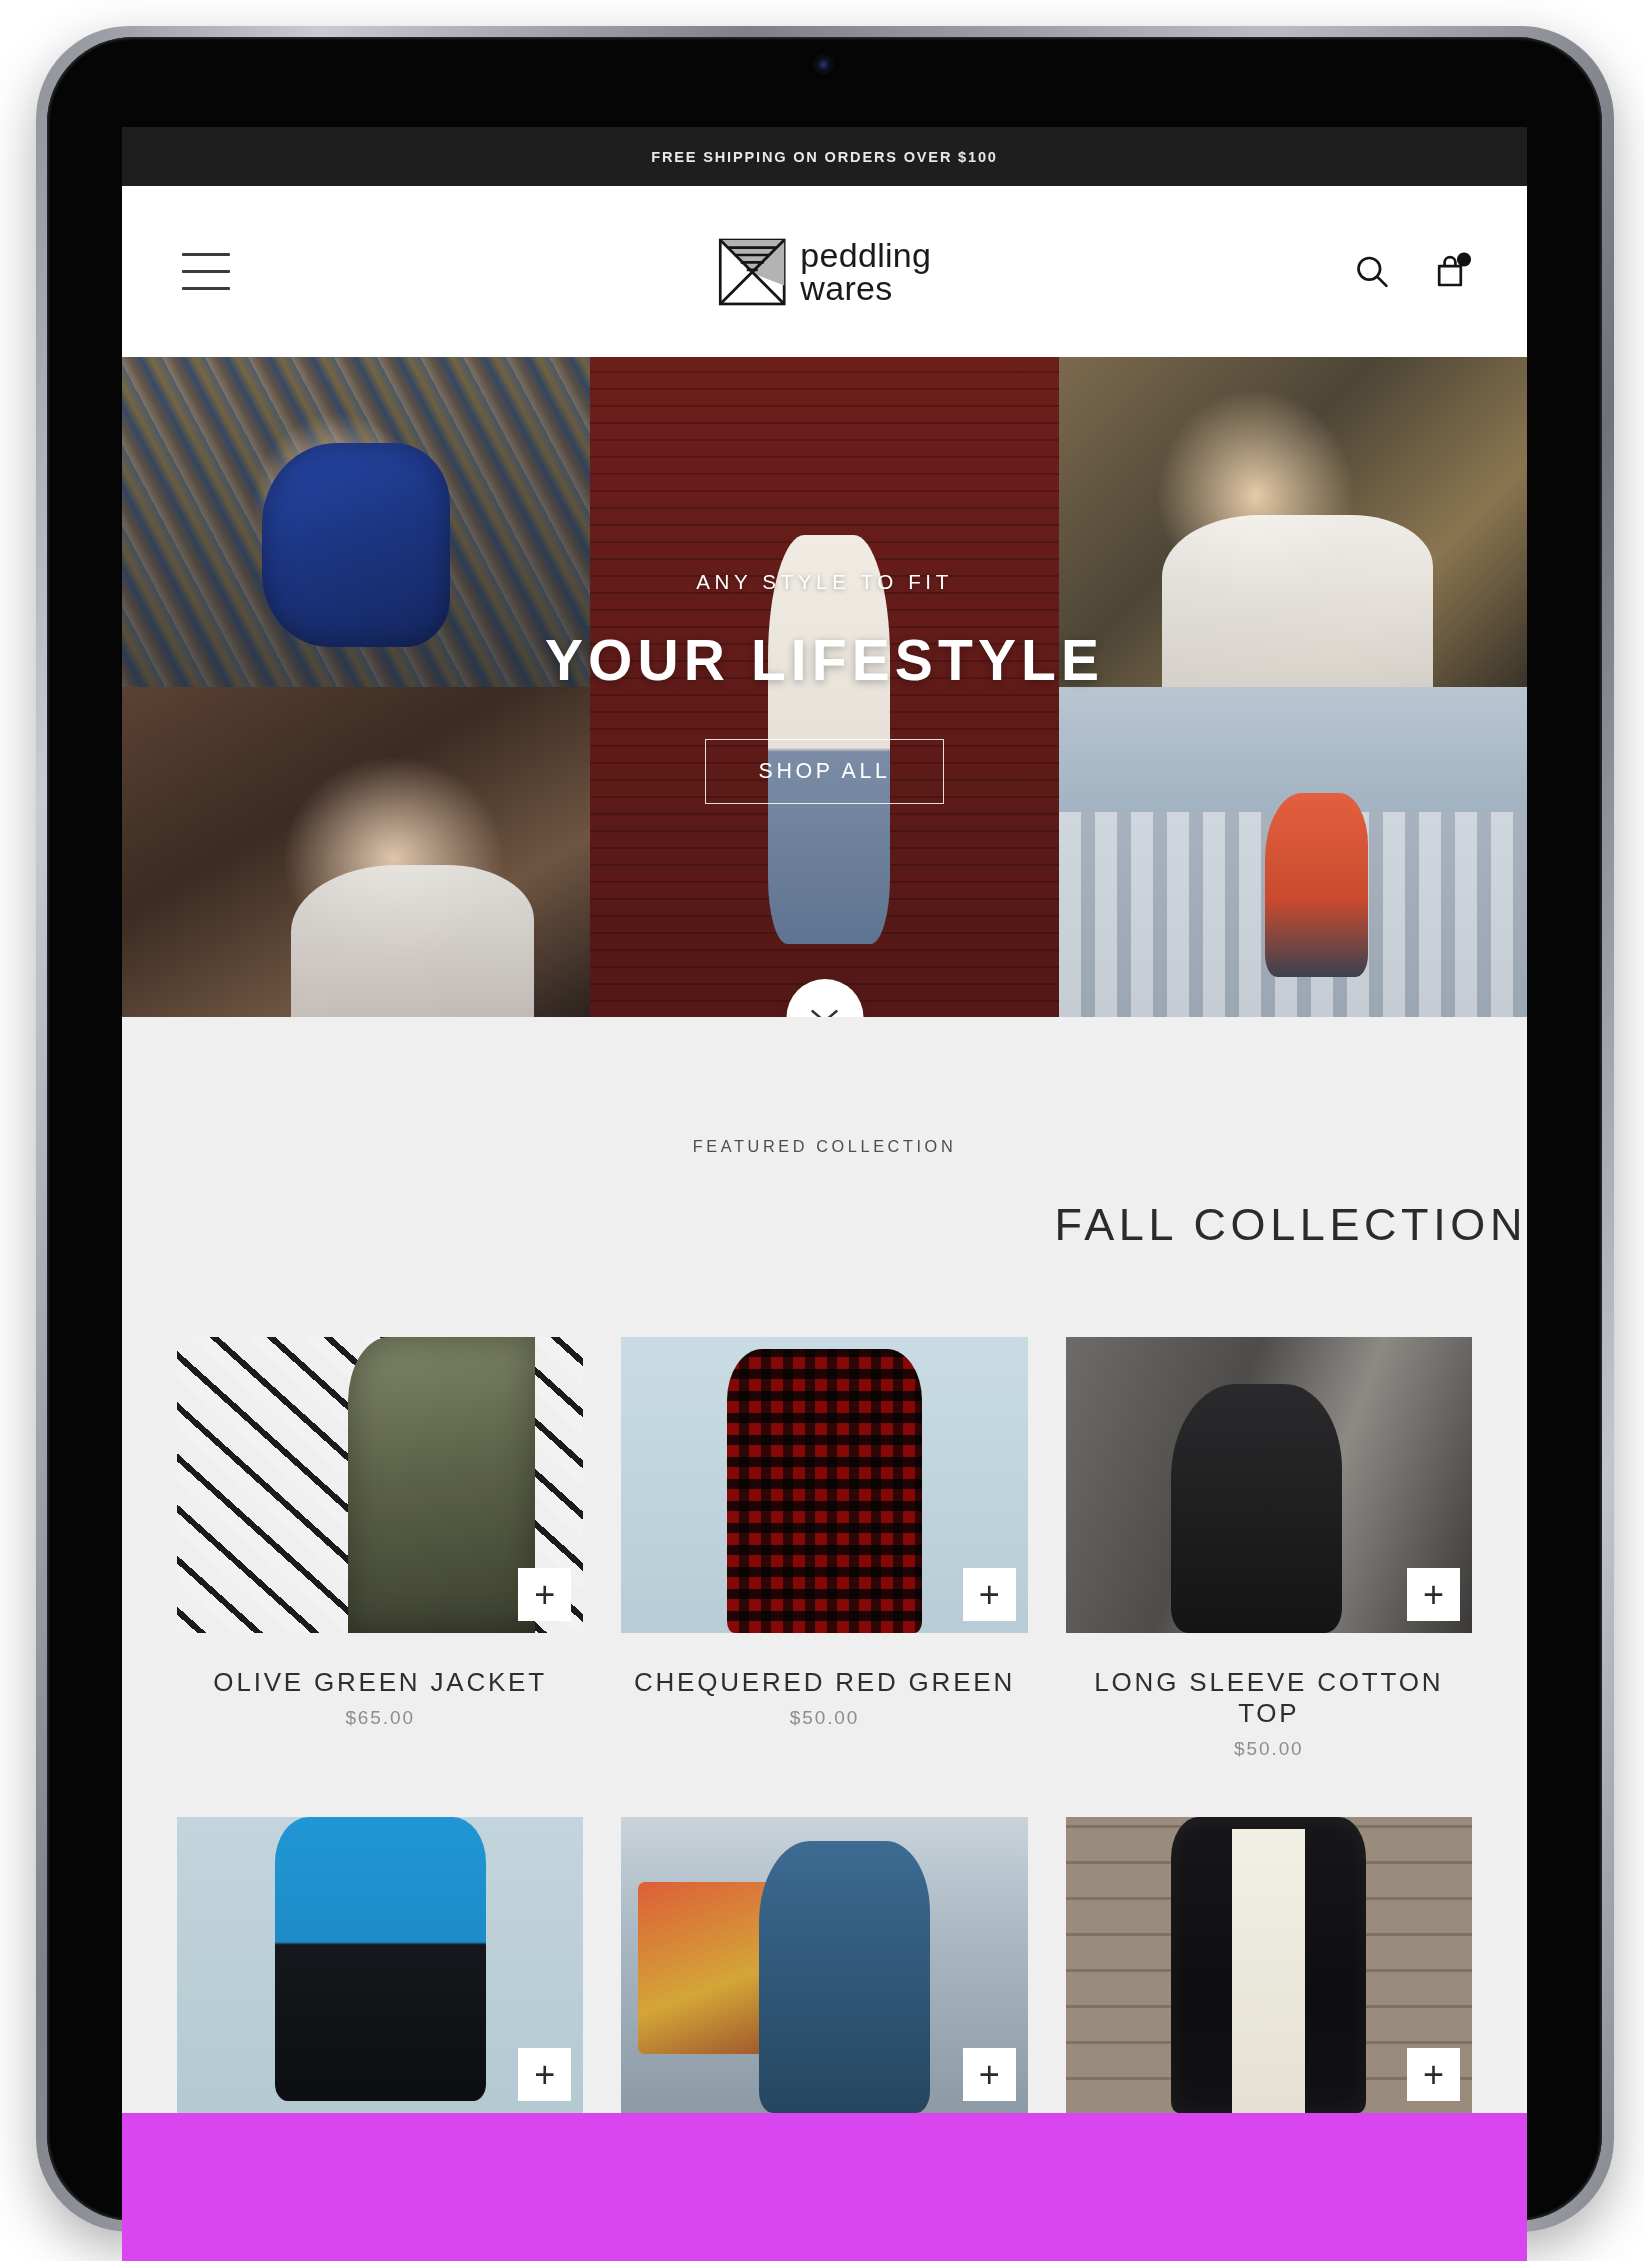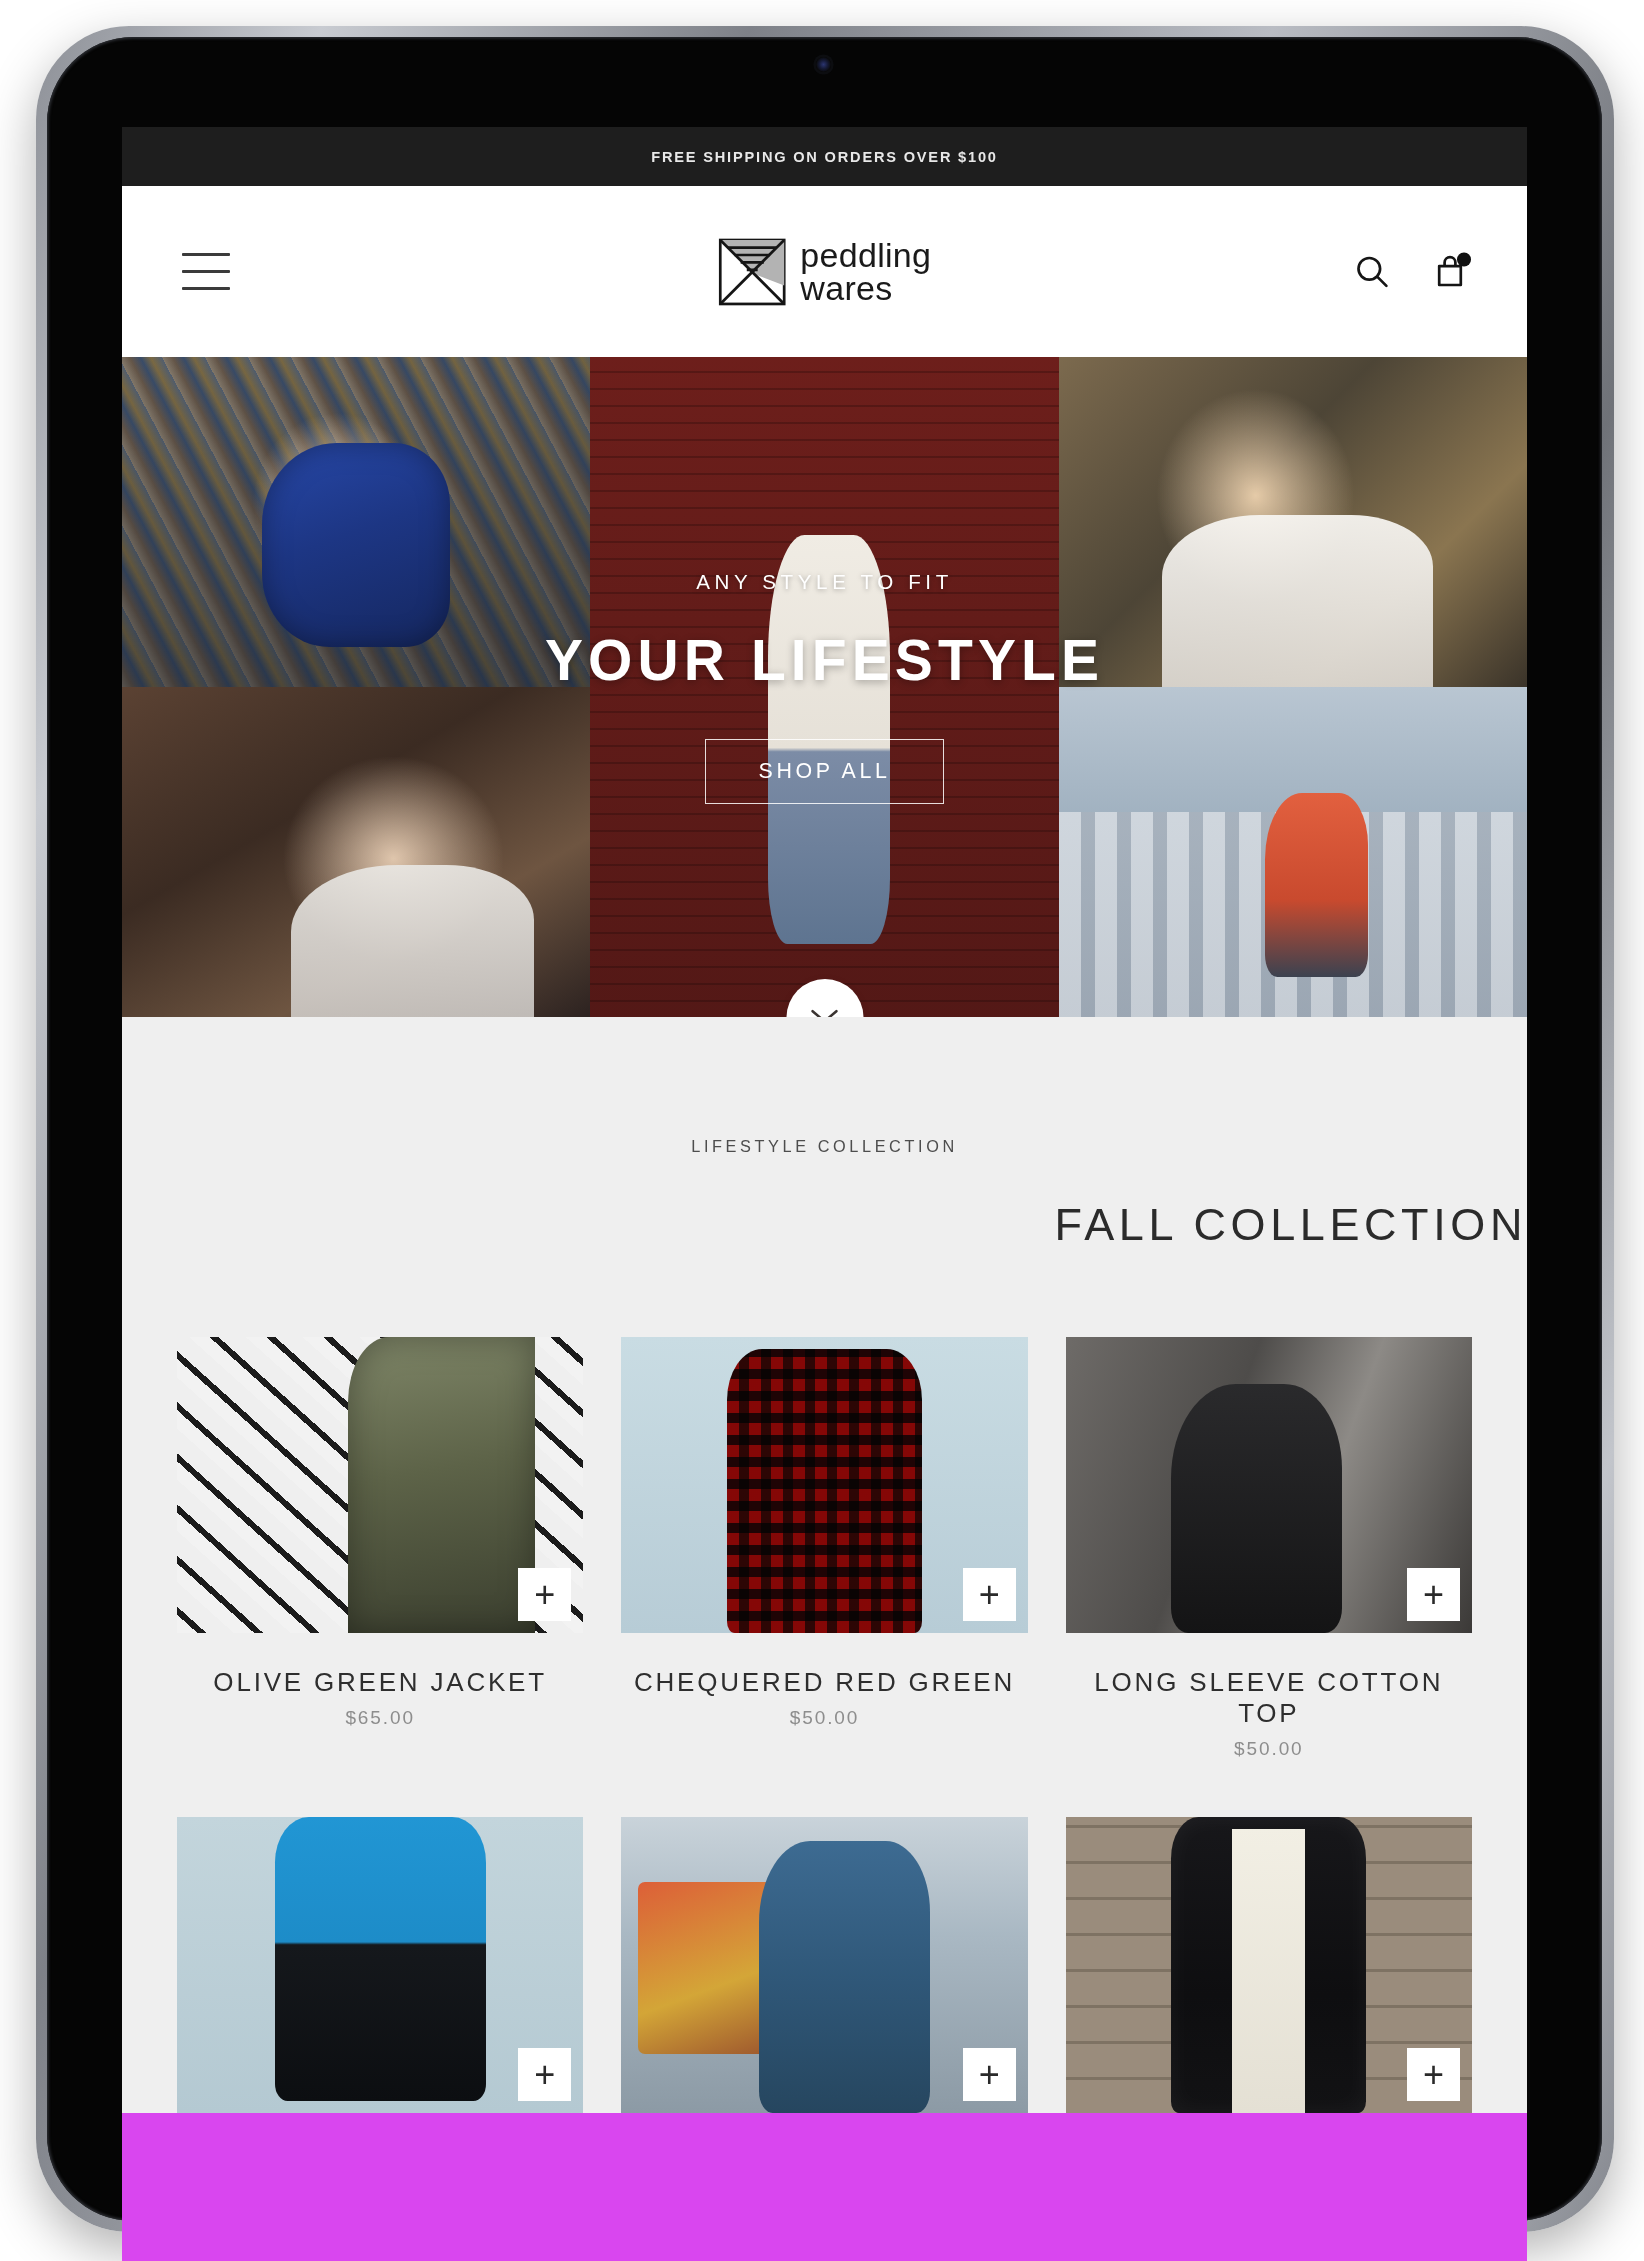--- a/index.html
+++ b/index.html
@@ -550,21 +550,21 @@
       <div class="scroll-btn">
         <span>
           <svg viewBox="0 0 40 24" width="34" height="20.6" aria-hidden="true">
             <polyline points="6,6 20,18 34,6" fill="none" stroke="#3a3330" stroke-width="3" stroke-linecap="round" stroke-linejoin="round"></polyline>
           </svg>
         </span>
       </div>
     </div>
 
     <div class="featured">
-      <div class="eyebrow">LIFESTYLE COLLECTION</div>
+      <div class="eyebrow">FEATURED COLLECTION</div>
       <div class="section-title">FALL COLLECTION</div>
 
       <div class="product-grid">
 
         <div class="product-card">
           <div class="product-media">
             <div class="ph ph-graffiti"></div>
             <div class="product-quickadd">+</div>
           </div>
           <div class="product-name">OLIVE GREEN JACKET</div>

